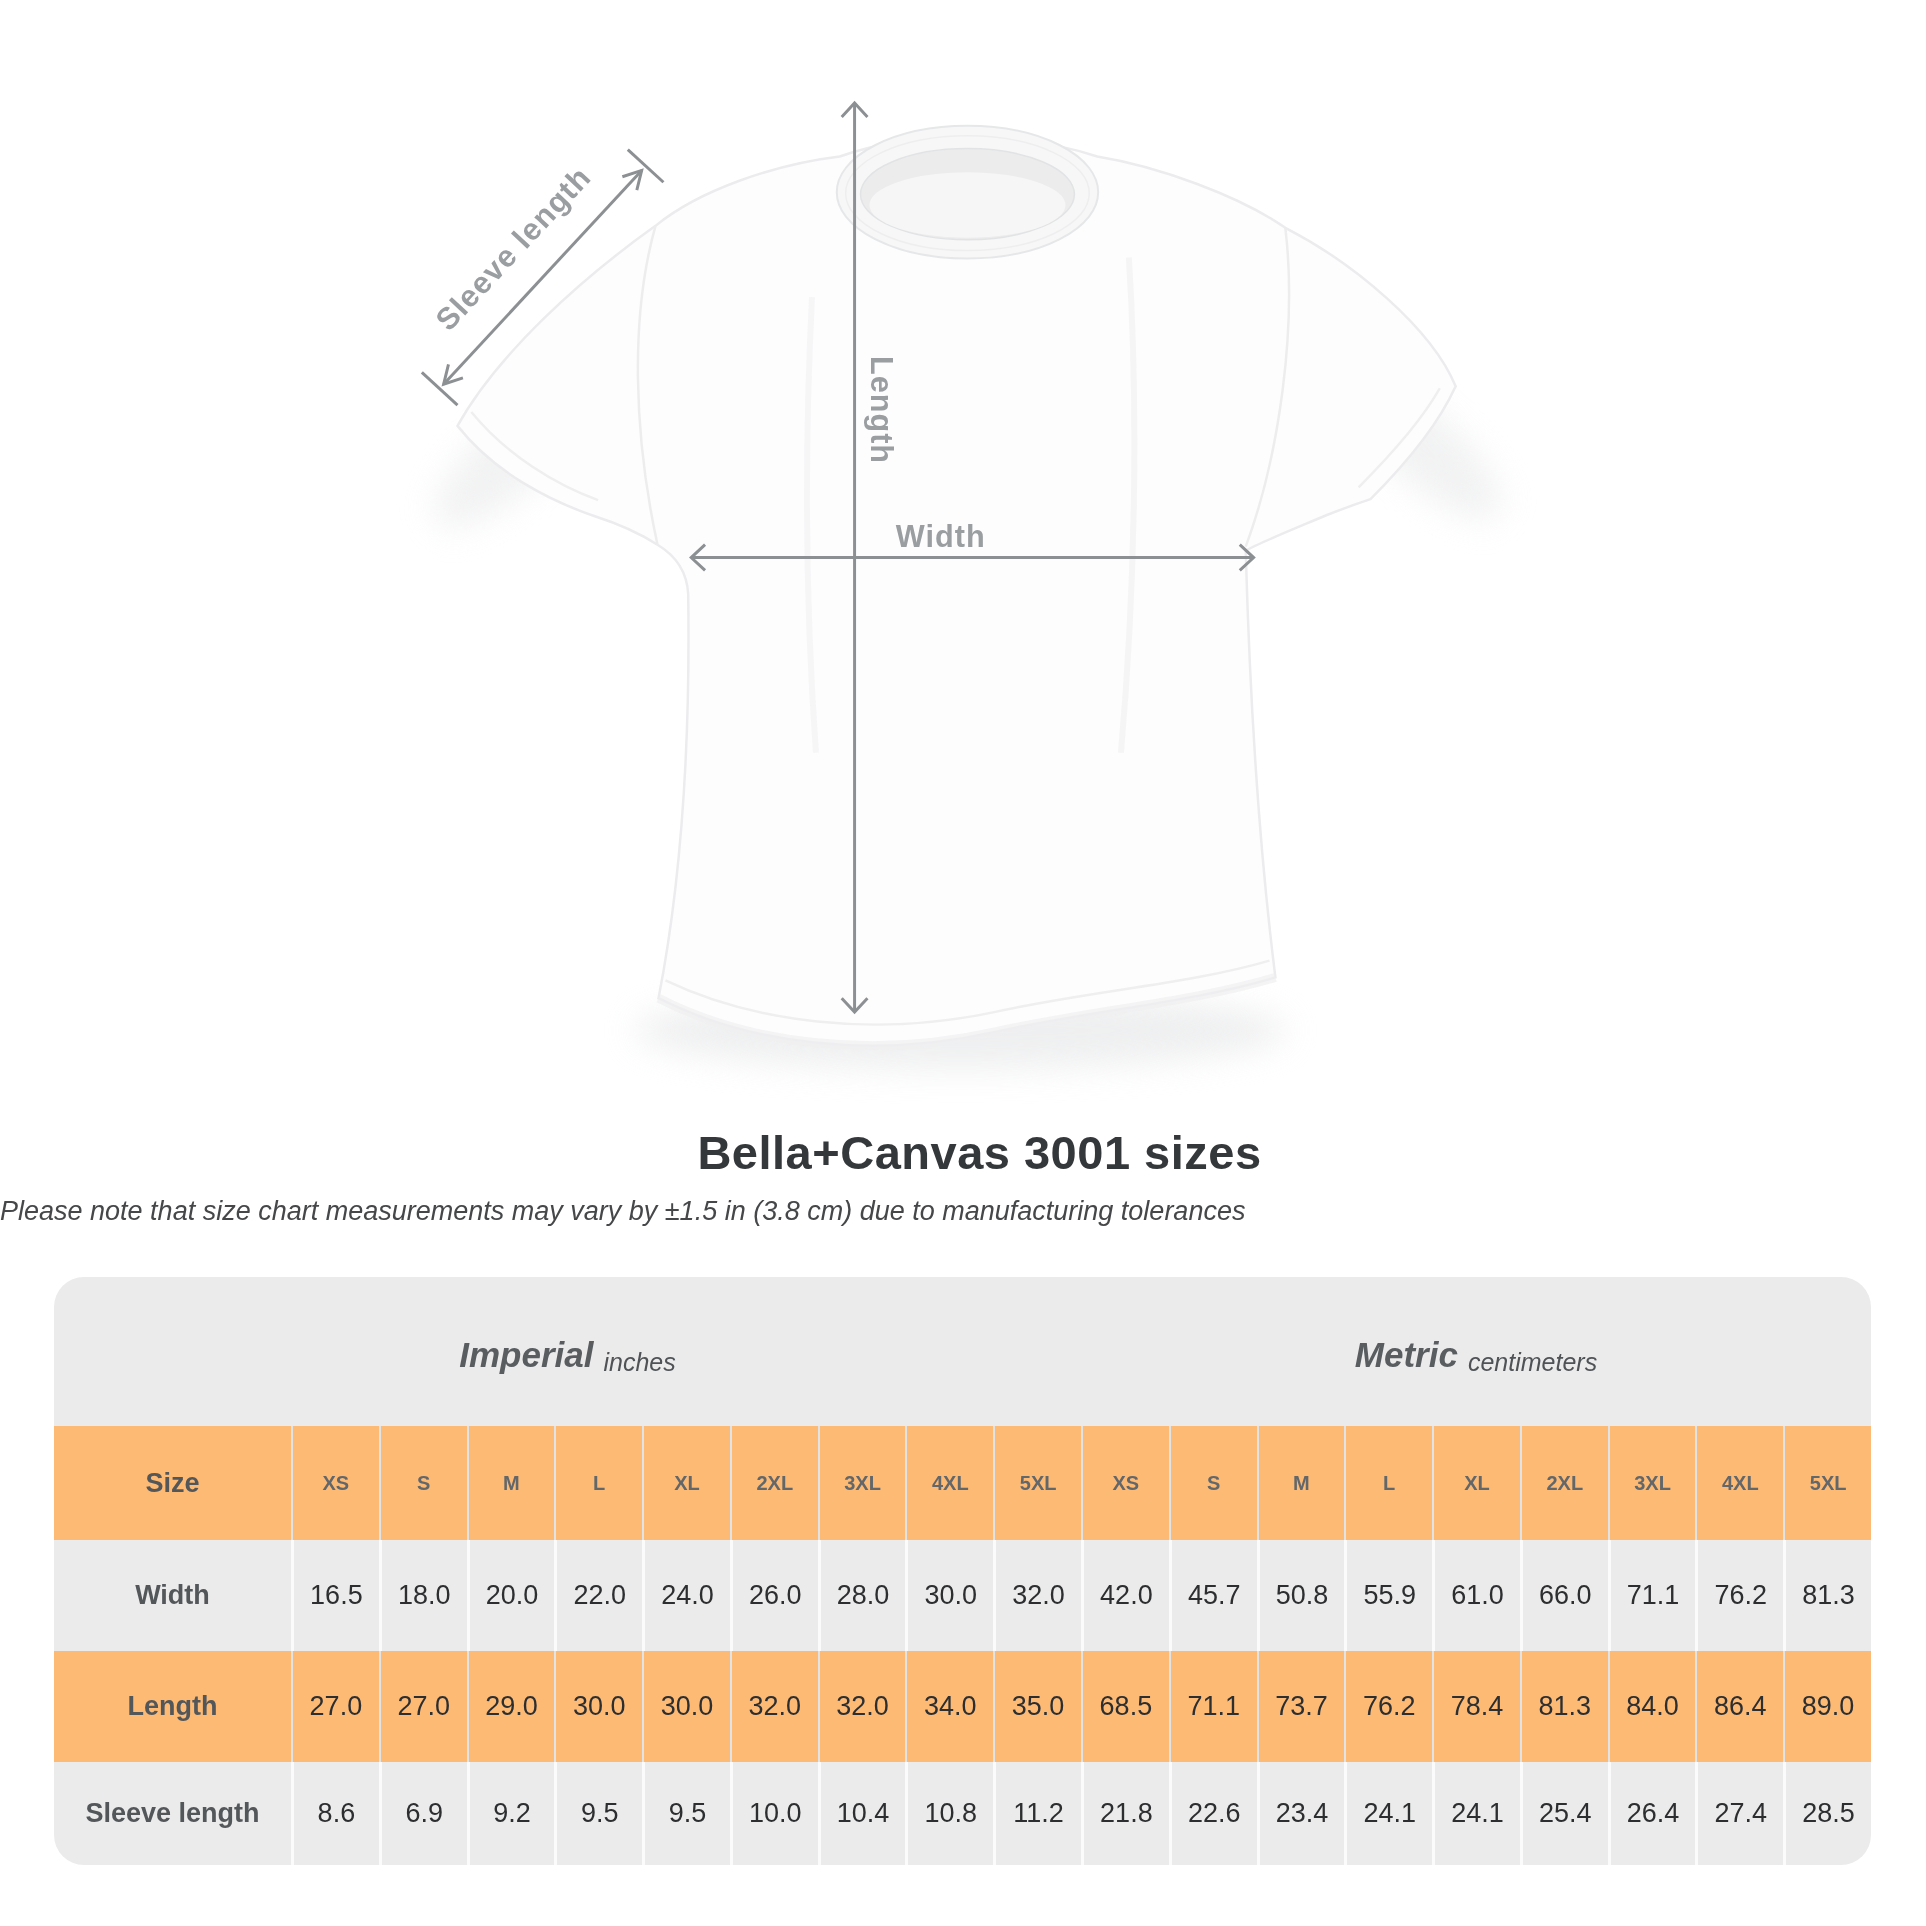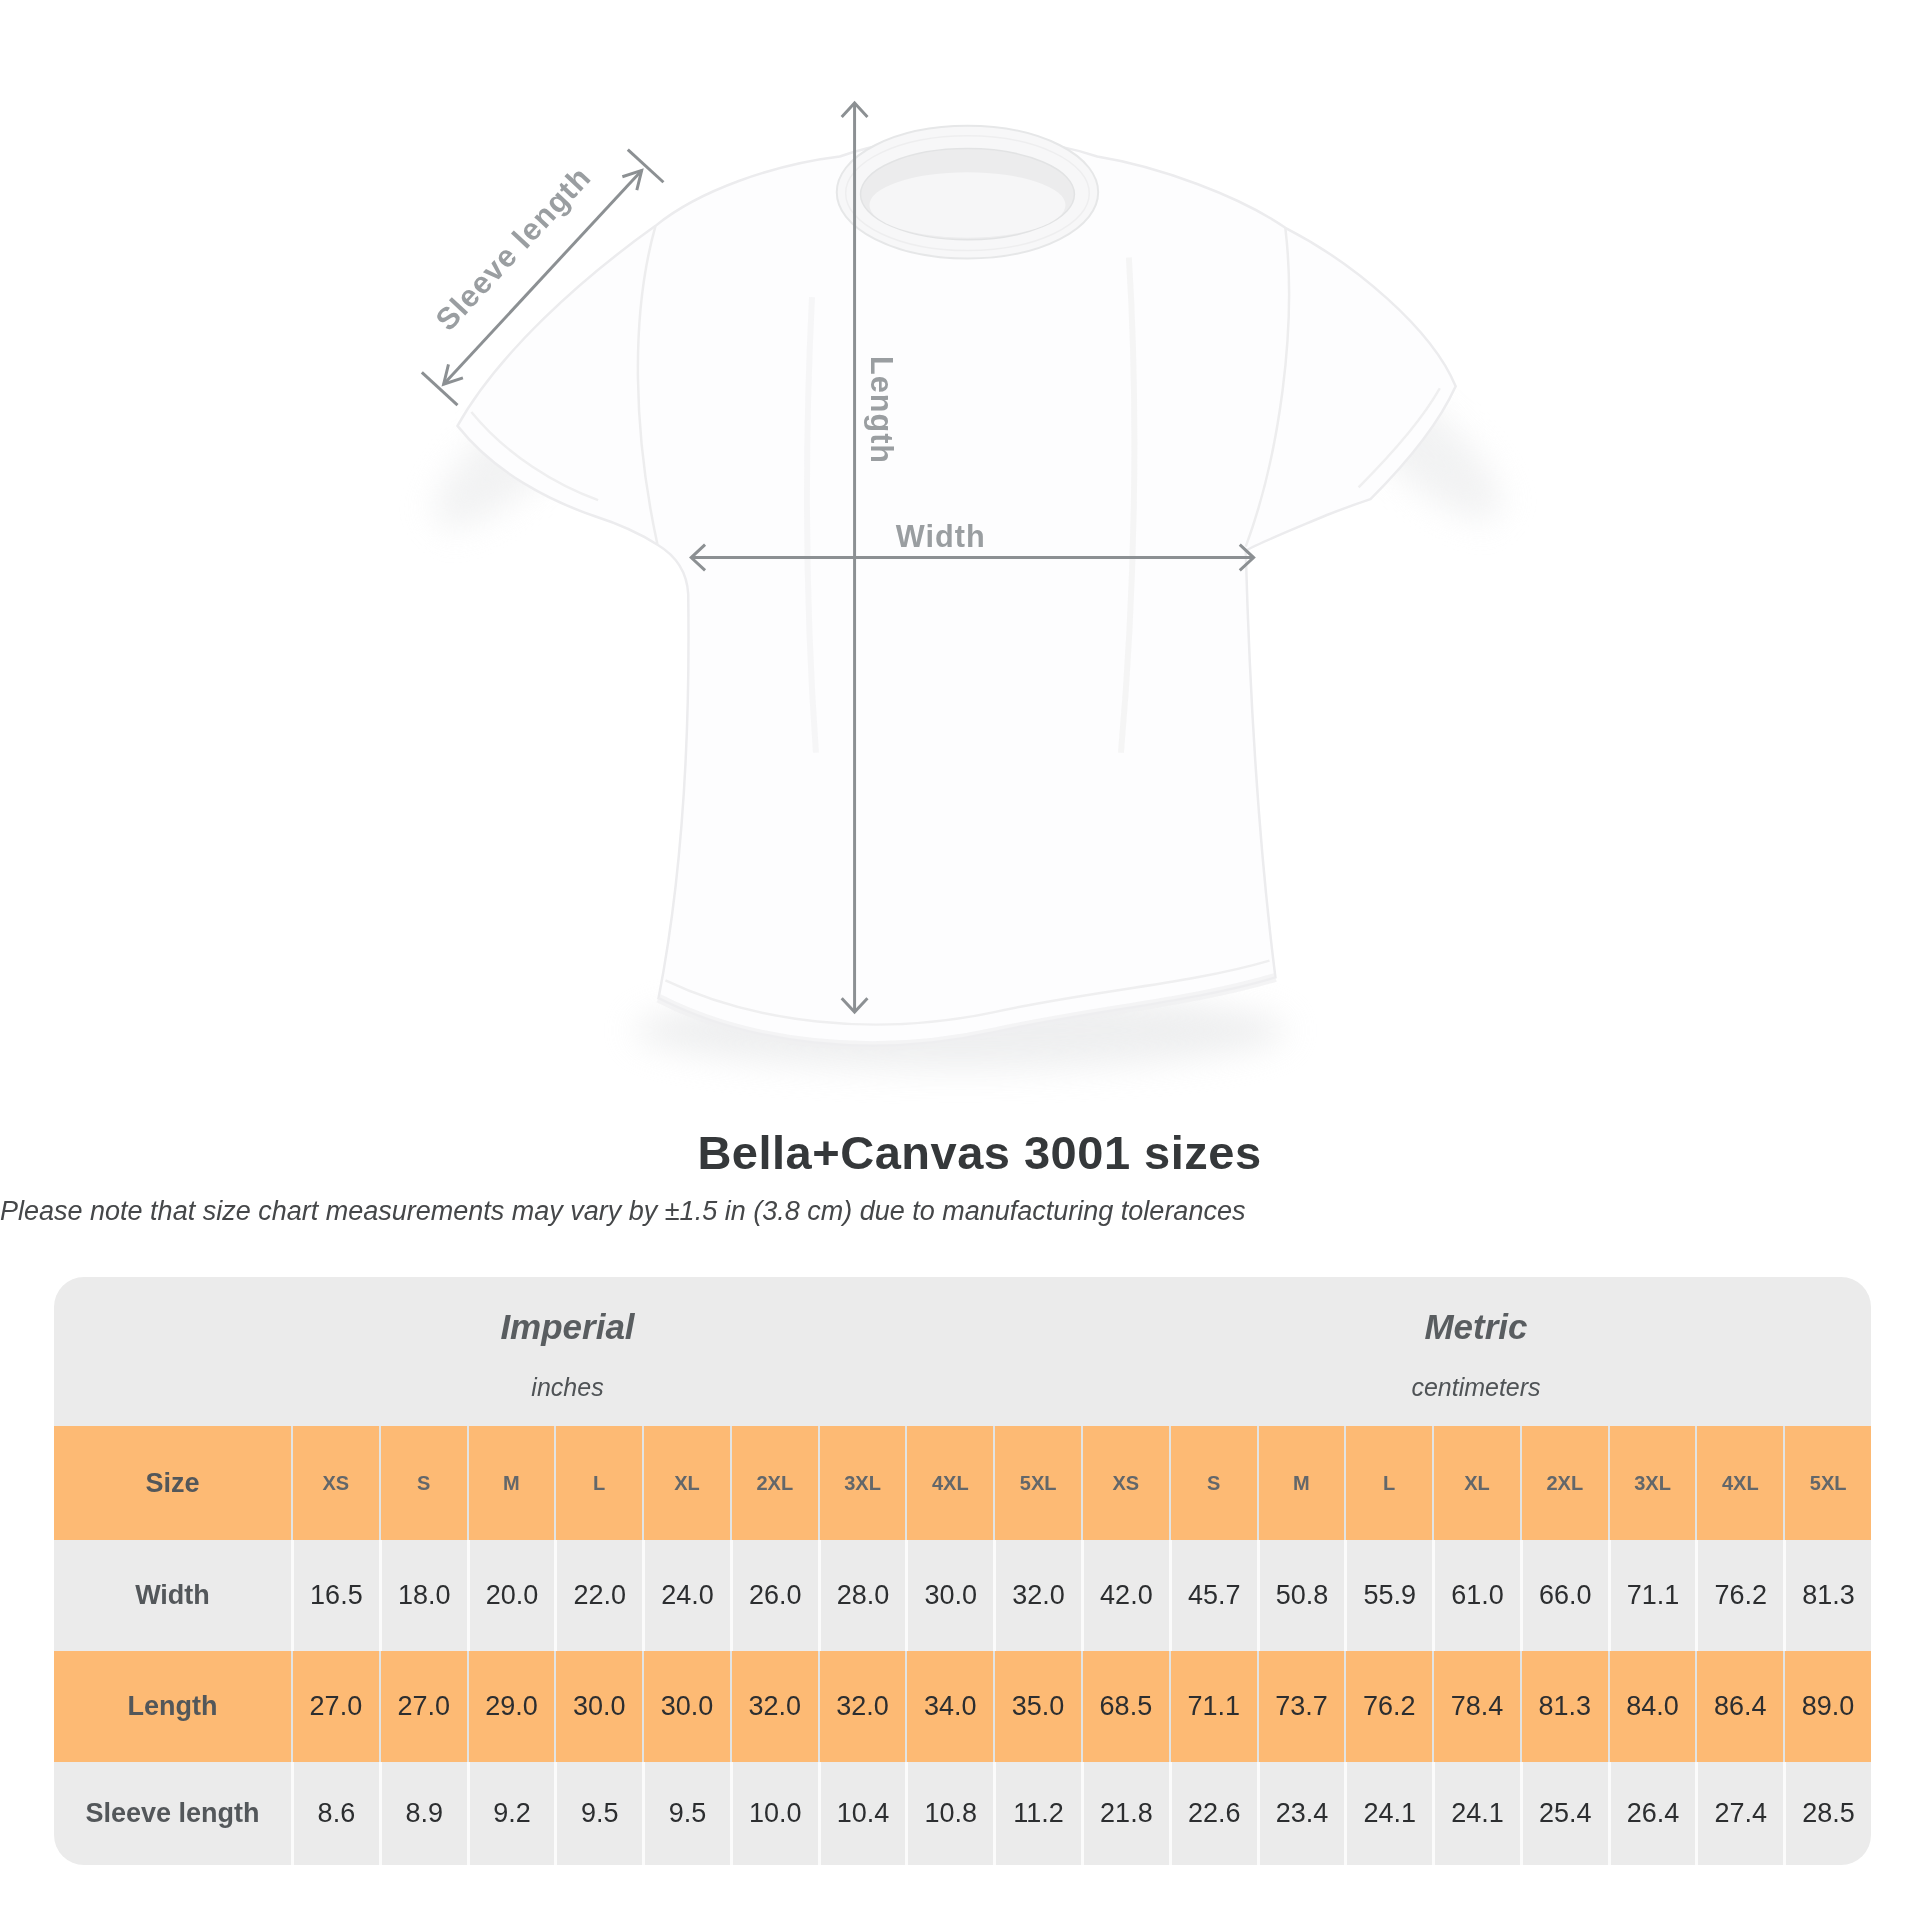--- a/index.html
+++ b/index.html
@@ -25,21 +25,21 @@
     position:absolute;left:0;top:1196px;width:1858px;text-align:left;
     font-size:27px;font-style:italic;color:#454749;
   }
   
   .size-table{
     position:absolute;left:54px;top:1277px;width:1817px;height:588px;
     background:#ebebeb;border-radius:30px;overflow:hidden;
     display:grid;grid-template-rows:149px 114px 111px 111px 103px;
   }
   .units-band{display:flex;}
-  .unit-group{display:flex;flex-direction:column;align-items:center;justify-content:center;gap:10px;padding-top:6px;}
+  .unit-group{display:flex;flex-direction:row;align-items:center;justify-content:center;gap:10px;padding-top:6px;}
   .unit-group.imperial{width:1027px;}
   .unit-group.metric{width:790px;}
   .uname{font-size:35px;font-weight:bold;font-style:italic;color:#595d60;}
   .usub{font-size:25px;font-style:italic;color:#4f5356;margin-top:16px;}
   .trow{display:grid;grid-template-columns:237px repeat(18,1fr);}
   .trow .cell{display:flex;align-items:center;justify-content:center;}
   .trow.white-row{background:#fdba74;}
   .trow.white-row .cell + .cell{border-left:2px solid #e2e4e4;}
   .trow.gray-row .cell + .cell{border-left:3px solid #fbfbfb;}
   .cell.rowlabel{font-weight:bold;font-size:27px;color:#53575a;}
@@ -192,21 +192,21 @@
     <div class="cell num">78.4</div>
     <div class="cell num">81.3</div>
     <div class="cell num">84.0</div>
     <div class="cell num">86.4</div>
     <div class="cell num">89.0</div>
   </div>
 
   <div class="trow gray-row">
     <div class="cell rowlabel">Sleeve length</div>
     <div class="cell num">8.6</div>
-    <div class="cell num">8.9</div>
+    <div class="cell num">6.9</div>
     <div class="cell num">9.2</div>
     <div class="cell num">9.5</div>
     <div class="cell num">9.5</div>
     <div class="cell num">10.0</div>
     <div class="cell num">10.4</div>
     <div class="cell num">10.8</div>
     <div class="cell num">11.2</div>
     <div class="cell num">21.8</div>
     <div class="cell num">22.6</div>
     <div class="cell num">23.4</div>

